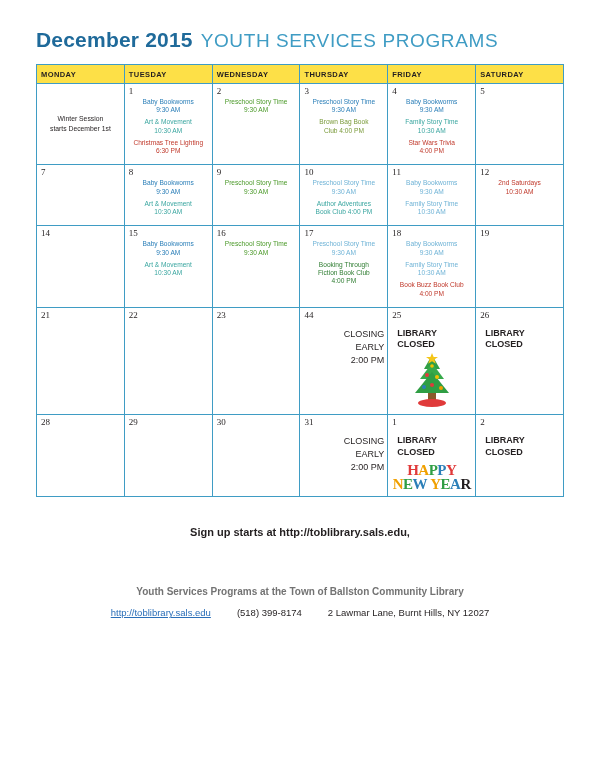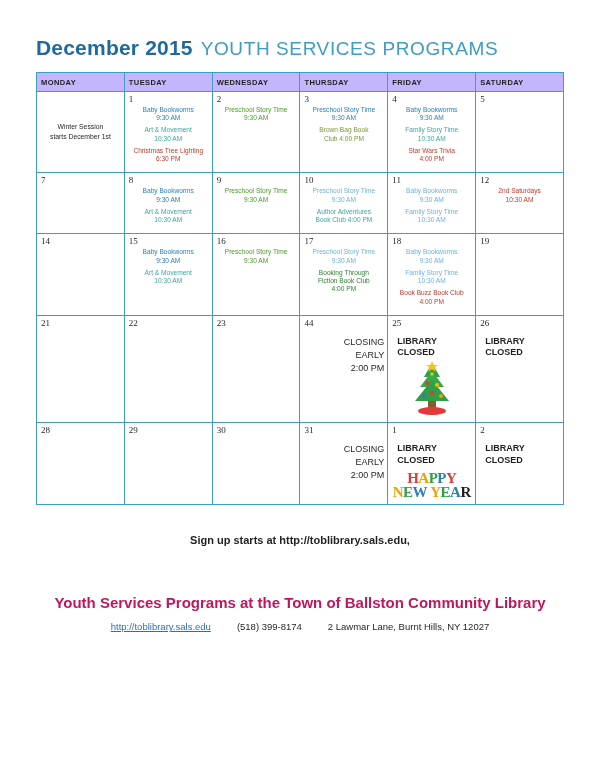--- a/index.html
+++ b/index.html
@@ -17,21 +17,21 @@
   }
   .page {
     width: 600px;
     height: 776px;
     position: relative;
     box-sizing: border-box;
     padding: 0 36px;
   }
   
   .title-row {
-    padding-top: 36px;
+    padding-top: 28px;
     padding-bottom: 12px;
     display: flex;
     align-items: baseline;
     gap: 8px;
   }
   .title-main {
     font-size: 21px;
     font-weight: bold;
     color: #1f6a9a;
     letter-spacing: 0.2px;
@@ -43,21 +43,21 @@
     font-weight: normal;
   }
   
   table.cal {
     border-collapse: collapse;
     width: 528px;
     table-layout: fixed;
     border: 1px solid #3f9cc4;
   }
   table.cal th {
-    background: #c4b5fd;
+    background: #fde047;
     border: 1px solid #3f9cc4;
     font-size: 7.5px;
     font-weight: bold;
     text-align: left;
     padding: 3px 4px;
     letter-spacing: 0.4px;
     color: #231f20;
     height: 12px;
   }
   table.cal td {
@@ -161,23 +161,23 @@
     font-size: 11px;
     font-weight: bold;
     line-height: 1.75;
     color: #231f20;
   }
   .footer {
     margin-top: 44px;
     text-align: center;
   }
   .footer-title {
-    font-size: 15px;
-    font-weight: bold;
-    color: #be185d;
+    font-size: 10px;
+    font-weight: bold;
+    color: #737373;
   }
   .footer-line2 {
     margin-top: 10px;
     font-size: 9.5px;
     display: flex;
     justify-content: center;
     align-items: baseline;
     gap: 26px;
     text-align: right;
   }

